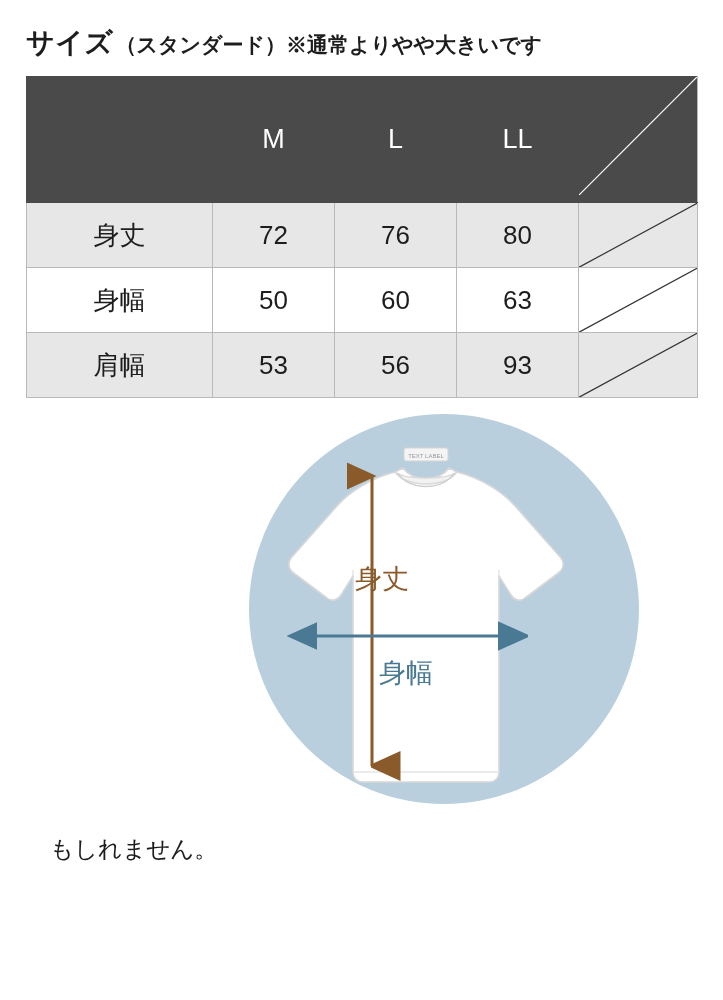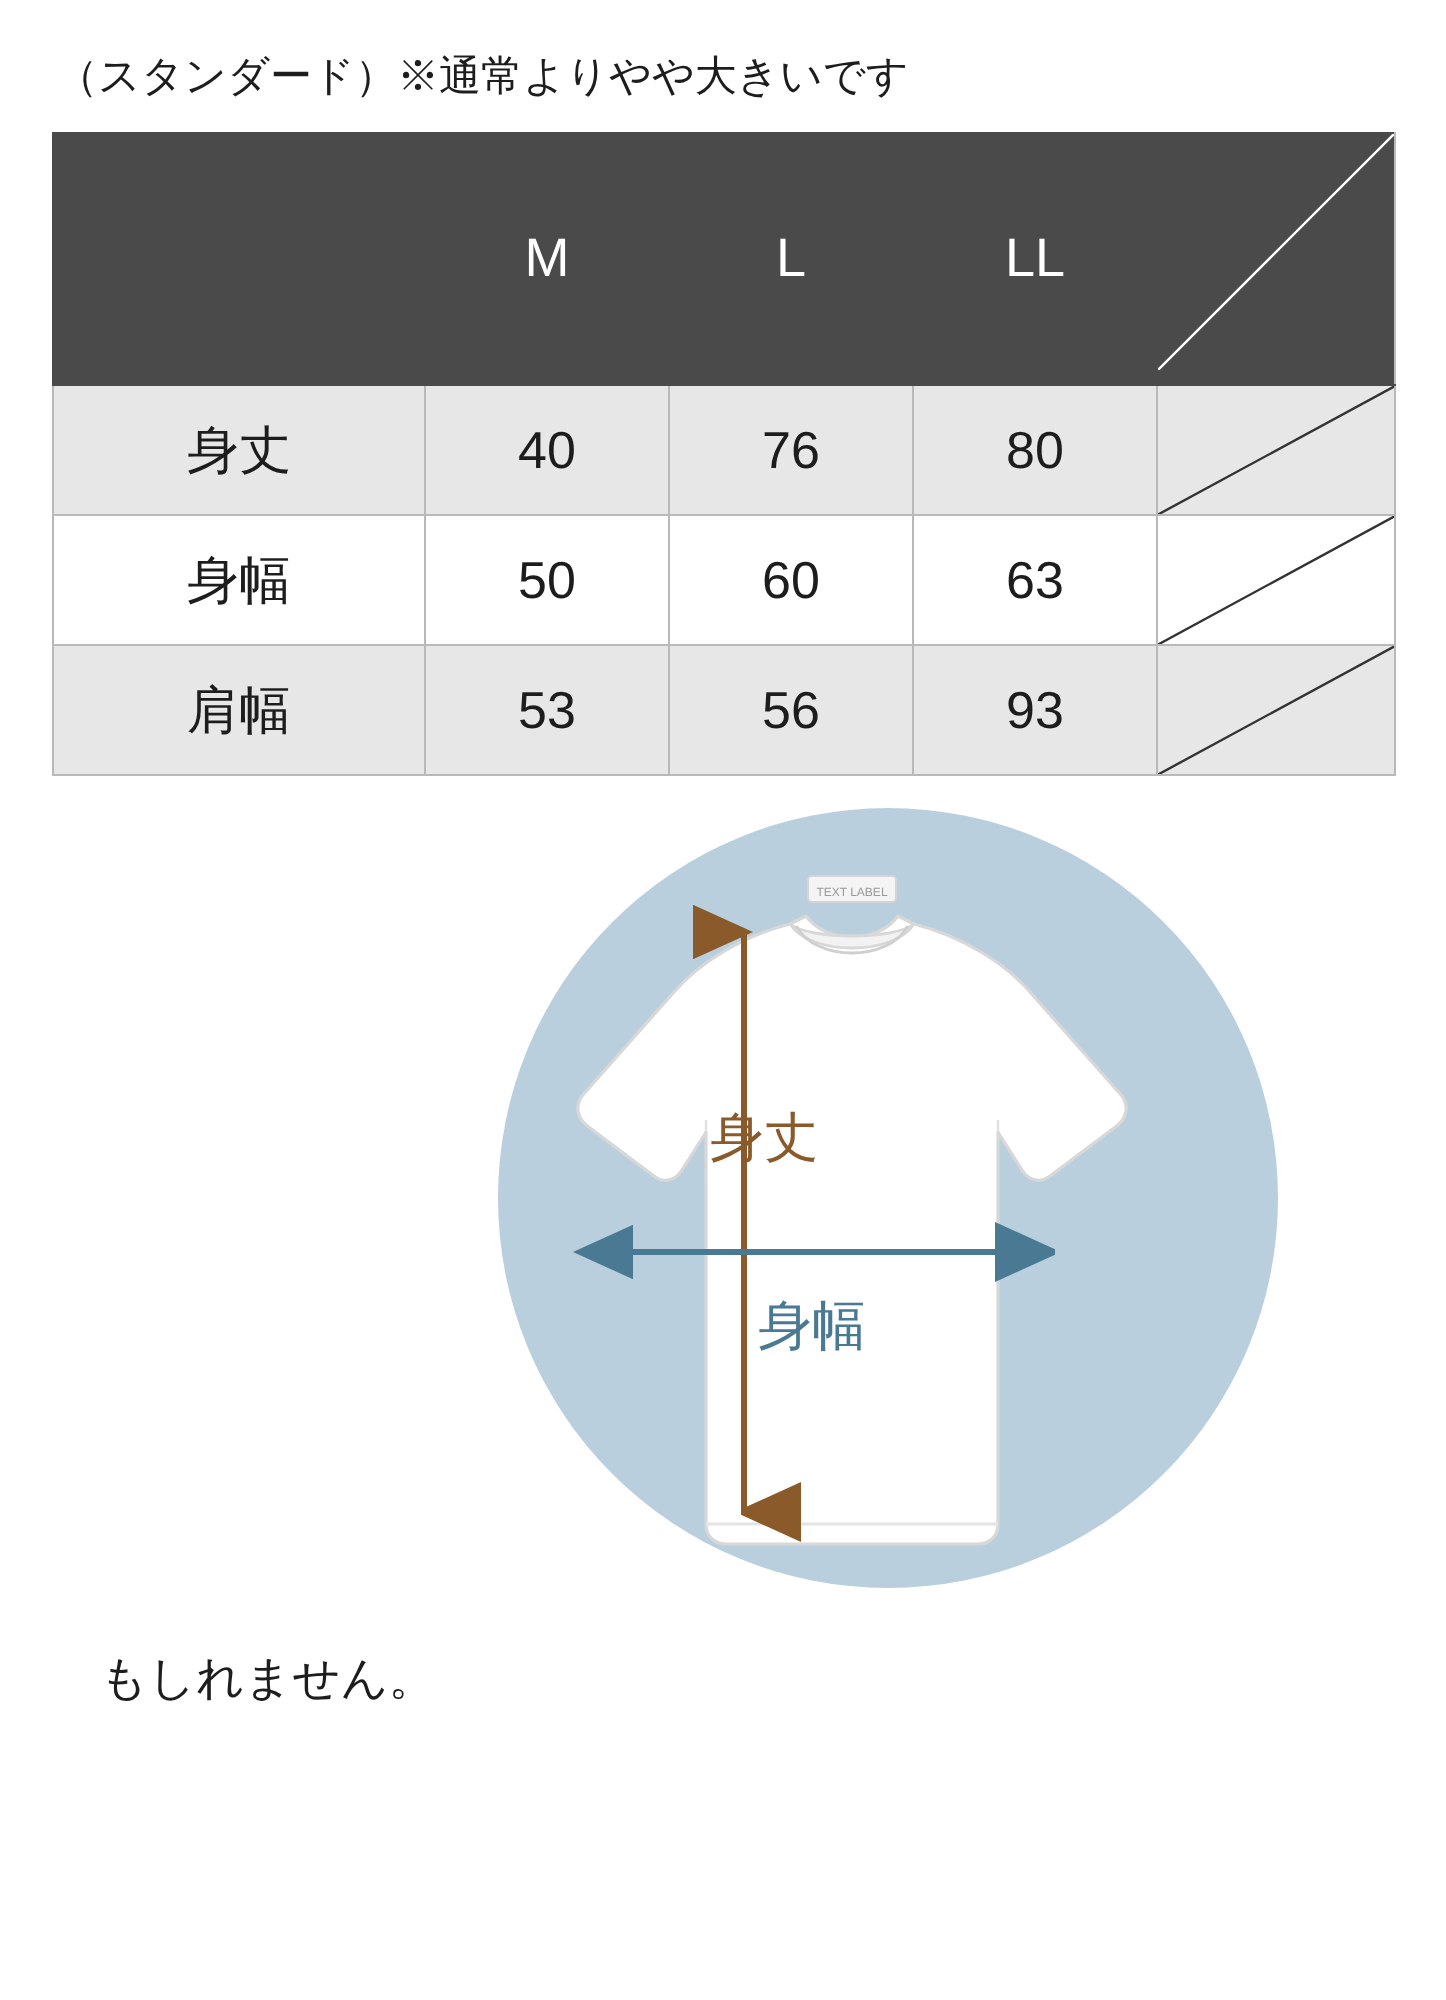--- a/index.html
+++ b/index.html
@@ -31,21 +31,21 @@
     align-items: baseline;
     white-space: nowrap;
   }
   .heading-main {
     font-size: 28px;
     font-weight: bold;
     letter-spacing: 0.5px;
   }
   .heading-sub {
     font-size: 21px;
-    font-weight: normal;
+    font-weight: bold;
     margin-left: 2px;
     letter-spacing: 0px;
   }
 
   
   .size-table {
     margin-top: 14px;
     width: 671px;
     border-collapse: collapse;
     table-layout: fixed;
@@ -147,20 +147,21 @@
   .footnote .l2, .footnote .l3 {
     padding-left: 24px;
   }
 </style>
 </head>
 <body>
 
 <div class="page">
 
   <div class="heading">
+    <span class="heading-main">サイズ</span>
     <span class="heading-sub">（スタンダード）※通常よりやや大きいです</span>
   </div>
 
   <table class="size-table">
     <colgroup>
       <col class="c-label">
       <col class="c-val">
       <col class="c-val">
       <col class="c-val">
       <col class="c-blank">
@@ -174,21 +175,21 @@
         <th class="blank-head">
           <svg class="slash" viewBox="0 0 100 100" preserveAspectRatio="none">
             <line x1="100" y1="0" x2="0" y2="100" stroke="#ffffff" stroke-width="1.2" vector-effect="non-scaling-stroke"></line>
           </svg>
         </th>
       </tr>
     </thead>
     <tbody>
       <tr class="row-odd">
         <td class="row-label">身丈</td>
-        <td>40</td>
+        <td>72</td>
         <td>76</td>
         <td>80</td>
         <td class="diag-cell">
           <svg class="slash" viewBox="0 0 100 100" preserveAspectRatio="none">
             <line x1="100" y1="0" x2="0" y2="100" stroke="#333333" stroke-width="1.2" vector-effect="non-scaling-stroke"></line>
           </svg>
         </td>
       </tr>
       <tr class="row-even">
         <td class="row-label">身幅</td>

